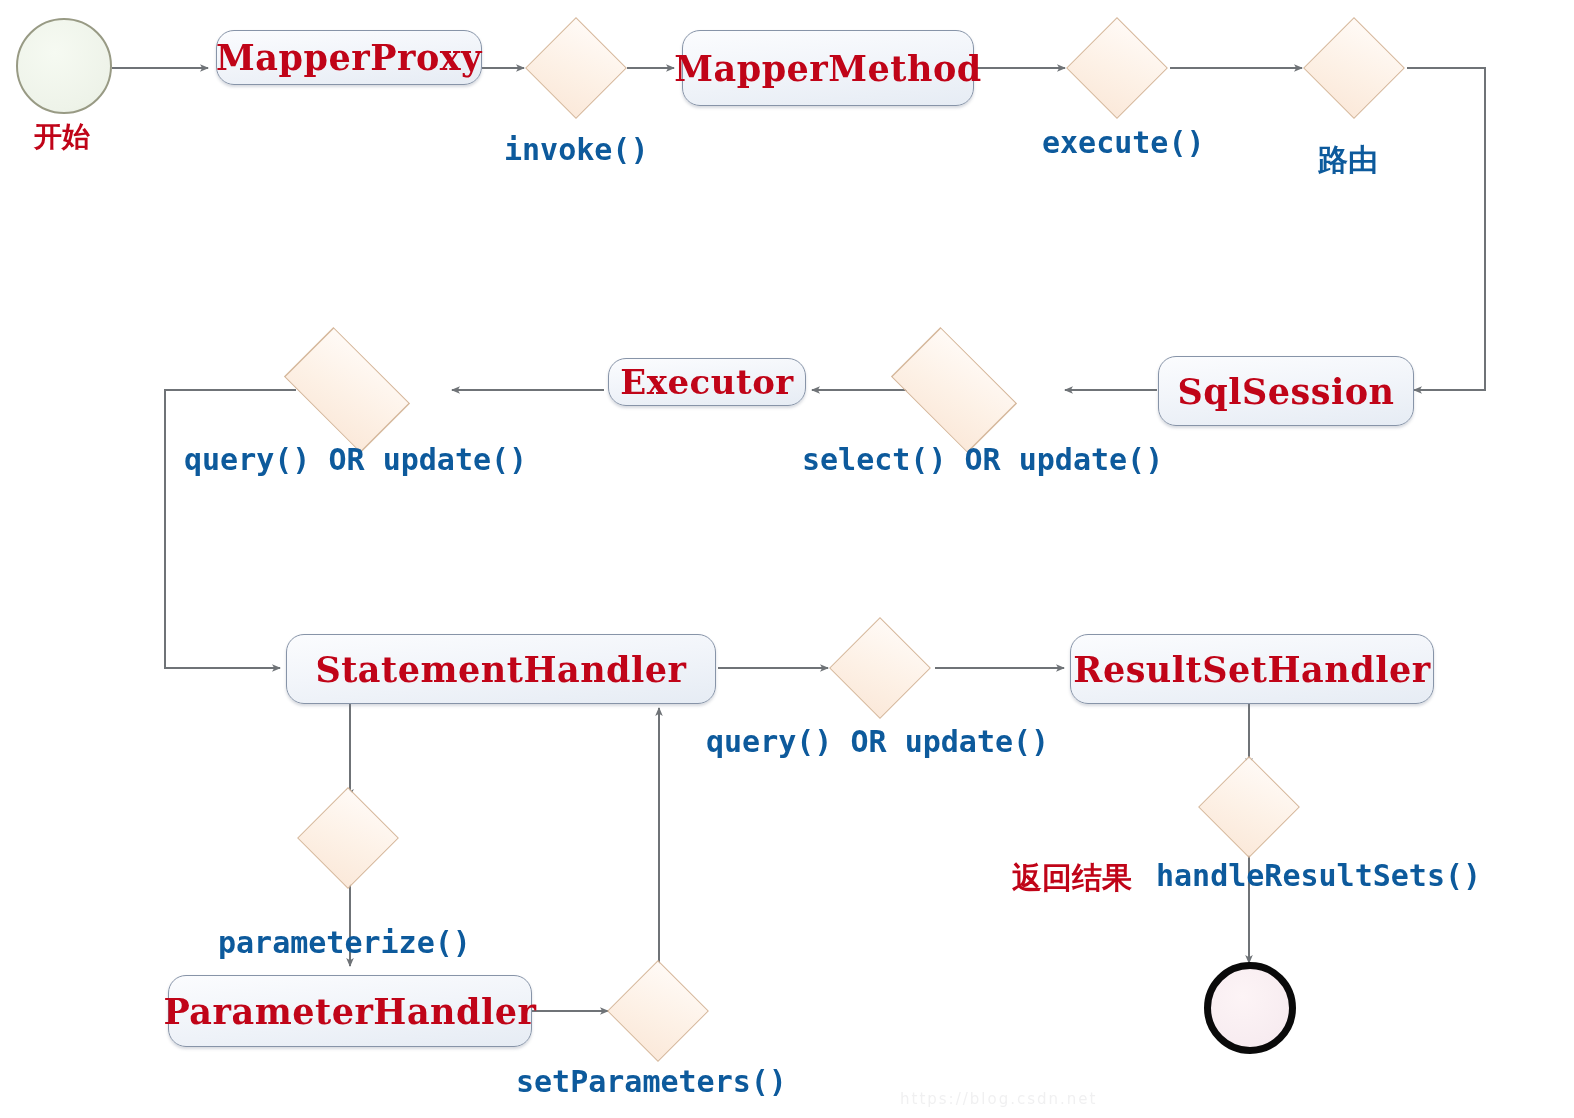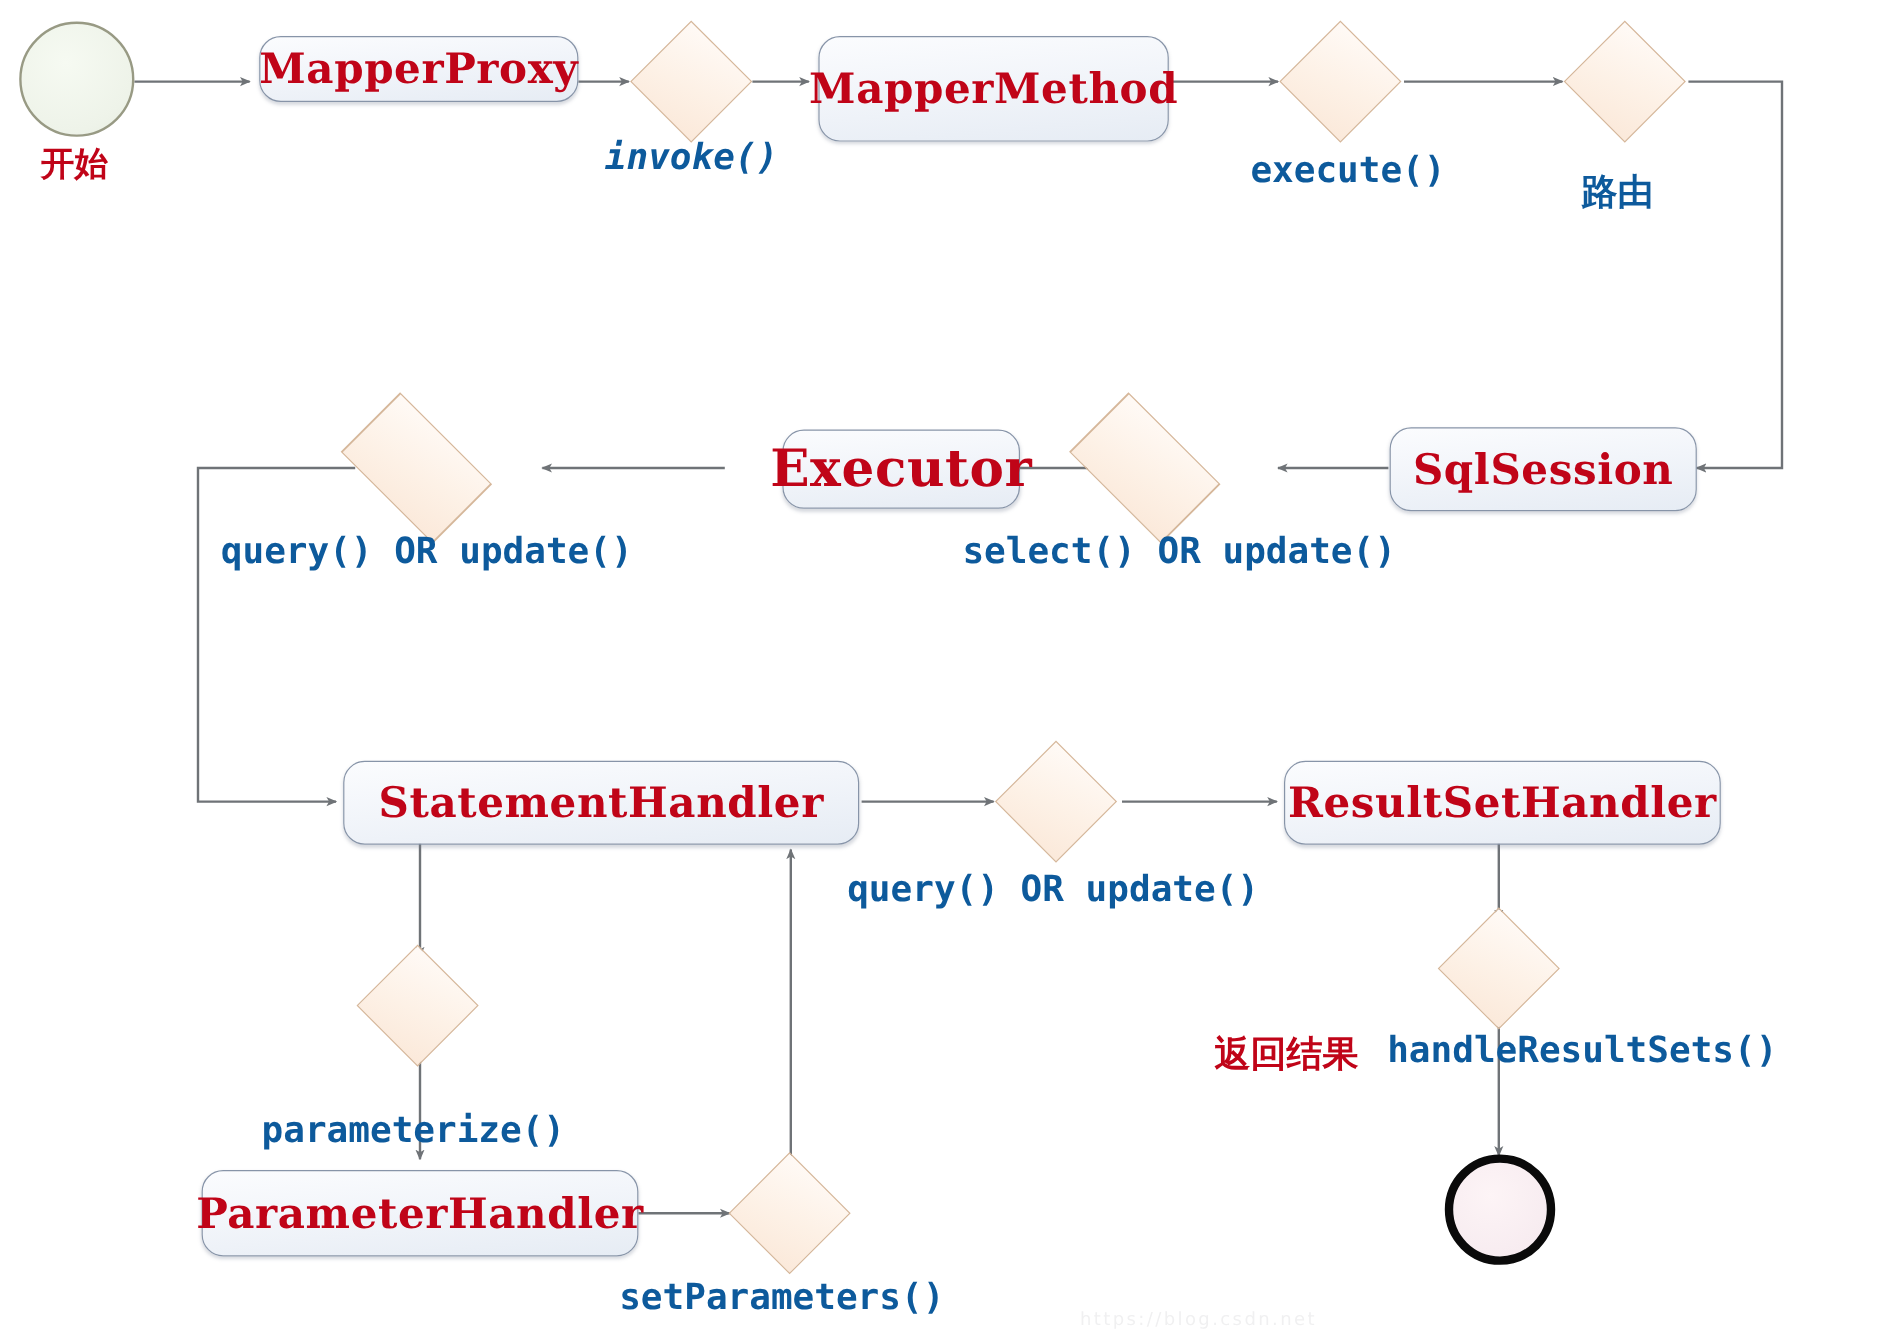--- a/index.html
+++ b/index.html
@@ -151,48 +151,48 @@
   <div class="start-circle" style="left:16px; top:18px; width:96px; height:96px;"></div>
   <div class="label-red" style="left:34px; top:118px; font-size:28px;">开始</div>
 
   <div class="end-circle" style="left:1204px; top:962px; width:92px; height:92px;"></div>
   <div class="label-red" style="left:1216px; top:1116px; font-size:28px;">结束</div>
 
   <div class="node-box" style="left:216px; top:30px; width:266px; height:55px; font-size:35px;">
     <span>MapperProxy</span>
   </div>
 
-  <div class="node-box" style="left:682px; top:30px; width:292px; height:88px; font-size:35px;">
+  <div class="node-box" style="left:682px; top:30px; width:292px; height:76px; font-size:35px;">
     <span>MapperMethod</span>
   </div>
 
   <div class="node-box" style="left:1158px; top:356px; width:256px; height:70px; font-size:35px;">
     <span>SqlSession</span>
   </div>
 
-  <div class="node-box" style="left:608px; top:358px; width:198px; height:66px; font-size:43px;margin-left:44px;">
+  <div class="node-box" style="left:608px; top:358px; width:198px; height:48px; font-size:34px;">
     <span>Executor</span>
   </div>
 
   <div class="node-box" style="left:286px; top:634px; width:430px; height:70px; font-size:35px;">
     <span>StatementHandler</span>
   </div>
 
   <div class="node-box" style="left:168px; top:975px; width:364px; height:72px; font-size:35px;">
     <span>ParameterHandler</span>
   </div>
 
   <div class="node-box" style="left:1070px; top:634px; width:364px; height:70px; font-size:35px;">
     <span>ResultSetHandler</span>
   </div>
 
   <div class="diamond" style="left:540px; top:32px; width:72px; height:72px;">
       <div></div>
     </div>
-  <div class="label" style="left:504px; top:114px; font-size:30px;font-style:italic;">invoke()</div>
+  <div class="label" style="left:504px; top:132px; font-size:30px;">invoke()</div>
 
   <div class="diamond" style="left:1081px; top:32px; width:72px; height:72px;">
       <div></div>
     </div>
   <div class="label" style="left:1042px; top:125px; font-size:30px;">execute()</div>
 
   <div class="diamond" style="left:1318px; top:32px; width:72px; height:72px;">
       <div></div>
     </div>
   <div class="label-cjk" style="left:1318px; top:124px; font-size:30px;">路由</div>

